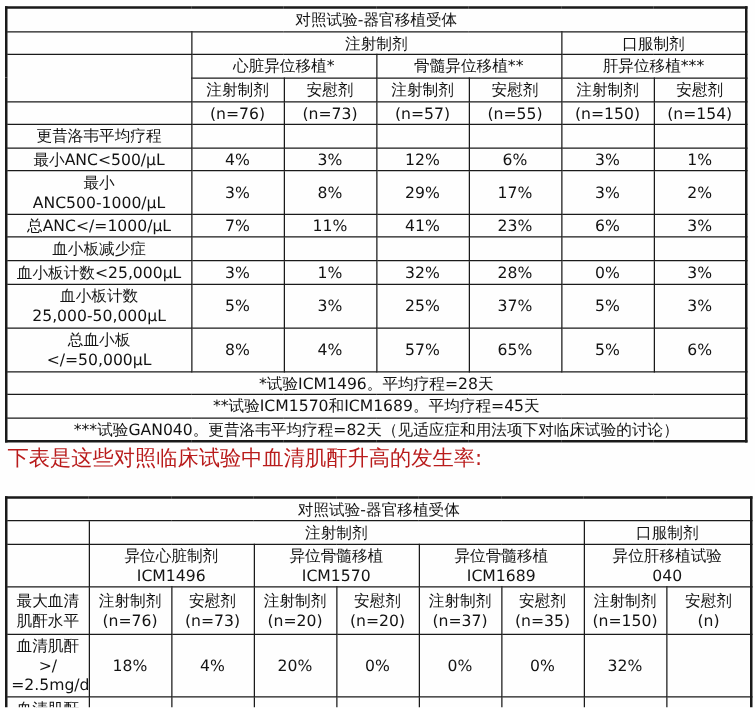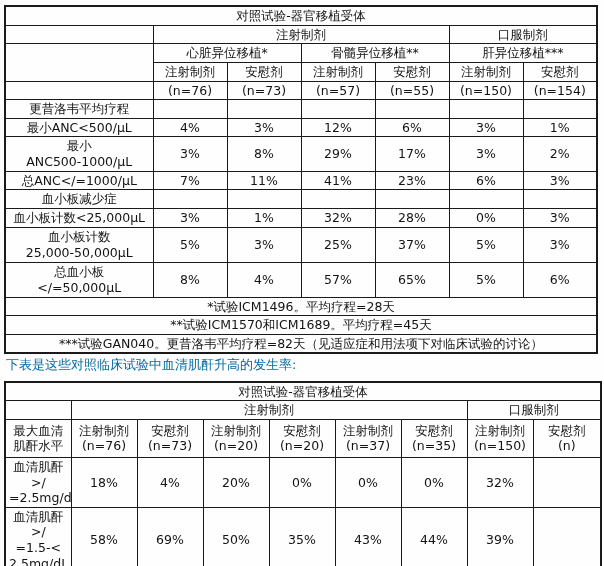--- a/index.html
+++ b/index.html
@@ -27,24 +27,24 @@
     font-size: 12.5px;
     line-height: 1.25;
     padding: 1px 3px;
     vertical-align: middle;
     white-space: pre-line;
     overflow: hidden;
   }
   td.cc { text-align: center; }
   td.cl { text-align: center; padding-left: 4px; }
   .between-text {
-    font-size: 13px;
+    font-size: 17px;
     line-height: 1.25;
-    padding: 3px 0 7px 2px;
-    color: #0369a1;
+    padding: 3px 0 18px 2px;
+    color: #b91c1c;
   }
 </style>
 </head>
 <body>
 
 <div id="page">
   <table class="doc-table" style="width: 592px;">
       <colgroup>
         <col style="width: 148px;">
         <col style="width: 74px;">
@@ -188,20 +188,31 @@
         <col style="width: 68px;">
       </colgroup>
       <tbody>
         <tr style="height: 18px;">
           <td colspan="9" class="cl">对照试验-器官移植受体</td>
         </tr>
         <tr style="height: 15px;">
           <td class="cl"></td>
           <td colspan="6" class="cc">注射制剂</td>
           <td colspan="2" class="cc">口服制剂</td>
+        </tr>
+        <tr style="height: 32px;">
+          <td class="cl"></td>
+          <td colspan="2" class="cc">异位心脏制剂
+ICM1496</td>
+          <td colspan="2" class="cc">异位骨髓移植
+ICM1570</td>
+          <td colspan="2" class="cc">异位骨髓移植
+ICM1689</td>
+          <td colspan="2" class="cc">异位肝移植试验
+040</td>
         </tr>
         <tr style="height: 38px;">
           <td class="cl">最大血清
 肌酐水平</td>
           <td class="cc">注射制剂
 (n=76)</td>
           <td class="cc">安慰剂
 (n=73)</td>
           <td class="cc">注射制剂
 (n=20)</td>

